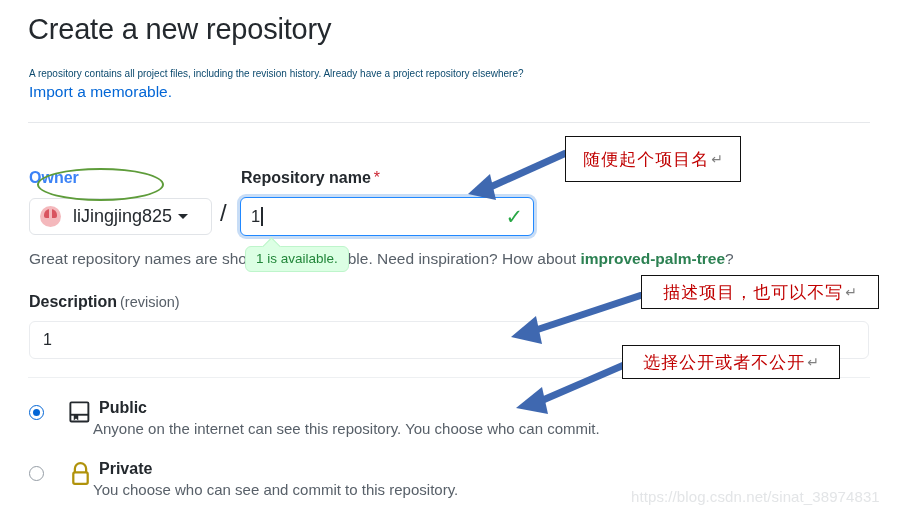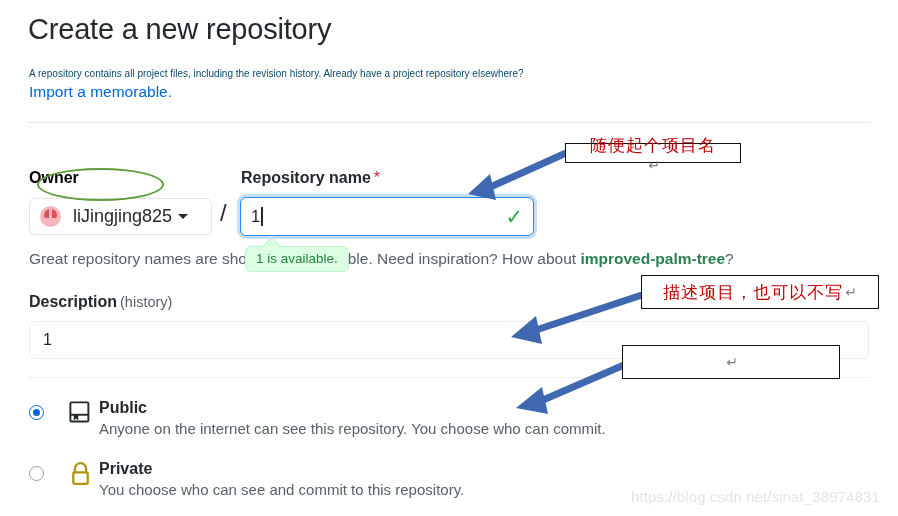--- a/index.html
+++ b/index.html
@@ -46,21 +46,21 @@
     width: 842px; height: 1px;
     background: #e6e8eb;
   }
 
   
   #owner-label {
     position: absolute;
     left: 29px; top: 169px;
     font-size: 16px;
     font-weight: 600;
-    color: #000000;
+    color: #3b82f6;
     white-space: nowrap;
   }
   #owner-select {
     position: absolute;
     left: 29px; top: 198px;
     width: 183px; height: 37px;
     border: 1px solid #e1e4e8;
     border-radius: 6px;
     background: #ffffff;
     display: flex;
@@ -265,42 +265,42 @@
   .vis-title {
     position: absolute;
     left: 70px; top: 0px;
     font-size: 16px;
     font-weight: 600;
     color: #24292e;
     white-space: nowrap;
   }
   .vis-desc {
     position: absolute;
-    left: 70px; top: 21px;
+    left: 64px; top: 21px;
     font-size: 15px;
     color: #586069;
     white-space: nowrap;
   }
 
   
   .anno-box {
     position: absolute;
     border: 1px solid #111111;
     background: #ffffff;
     color: #c00000;
     font-family: "DejaVu Sans", "Liberation Sans", sans-serif;
     font-size: 17px;
     letter-spacing: 1px;
     display: flex;
     align-items: center;
     justify-content: center;
     white-space: nowrap;
     z-index: 20;
   }
-  #anno-name      { left: 565px; top: 143px; width: 176px; height: 20px; flex-direction: column; }
+  #anno-name      { left: 565px; top: 136px; width: 176px; height: 46px; }
   #anno-desc      { left: 641px; top: 275px; width: 238px; height: 34px; }
   #anno-visibility{ left: 622px; top: 345px; width: 218px; height: 34px; }
   .anno-ret {
     color: #7f7f7f;
     font-size: 14px;
     margin-left: 2px;
     letter-spacing: 0;
   }
 
   #green-ellipse {
@@ -355,21 +355,21 @@
   <span id="repo-name-check">✓</span>
 </div>
 
 <div id="availability-tooltip">1 is available.</div>
 
 <div id="repo-hint">
   <span>Great repository names are short and memorable. Need inspiration? How about </span><span class="suggestion">improved-palm-tree</span><span>?</span>
 </div>
 
 <div id="description-label">
-  <span>Description</span><span id="description-optional">(history)</span>
+  <span>Description</span><span id="description-optional">(revision)</span>
 </div>
 
 <div id="description-field">
   <span id="description-value">1</span>
 </div>
 
 <div id="desc-divider"></div>
 
 <div class="vis-row" id="vis-public">
   <span class="radio checked"></span>
@@ -421,18 +421,19 @@
   <span>随便起个项目名</span>
     <span class="anno-ret">↵</span>
 </div>
 
 <div class="anno-box" id="anno-desc">
   <span>描述项目，也可以不写</span>
     <span class="anno-ret">↵</span>
 </div>
 
 <div class="anno-box" id="anno-visibility">
+  <span>选择公开或者不公开</span>
     <span class="anno-ret">↵</span>
 </div>
 
 <div id="green-ellipse"></div>
 
 <div id="watermark">https://blog.csdn.net/sinat_38974831</div>
 
 </body></html>

